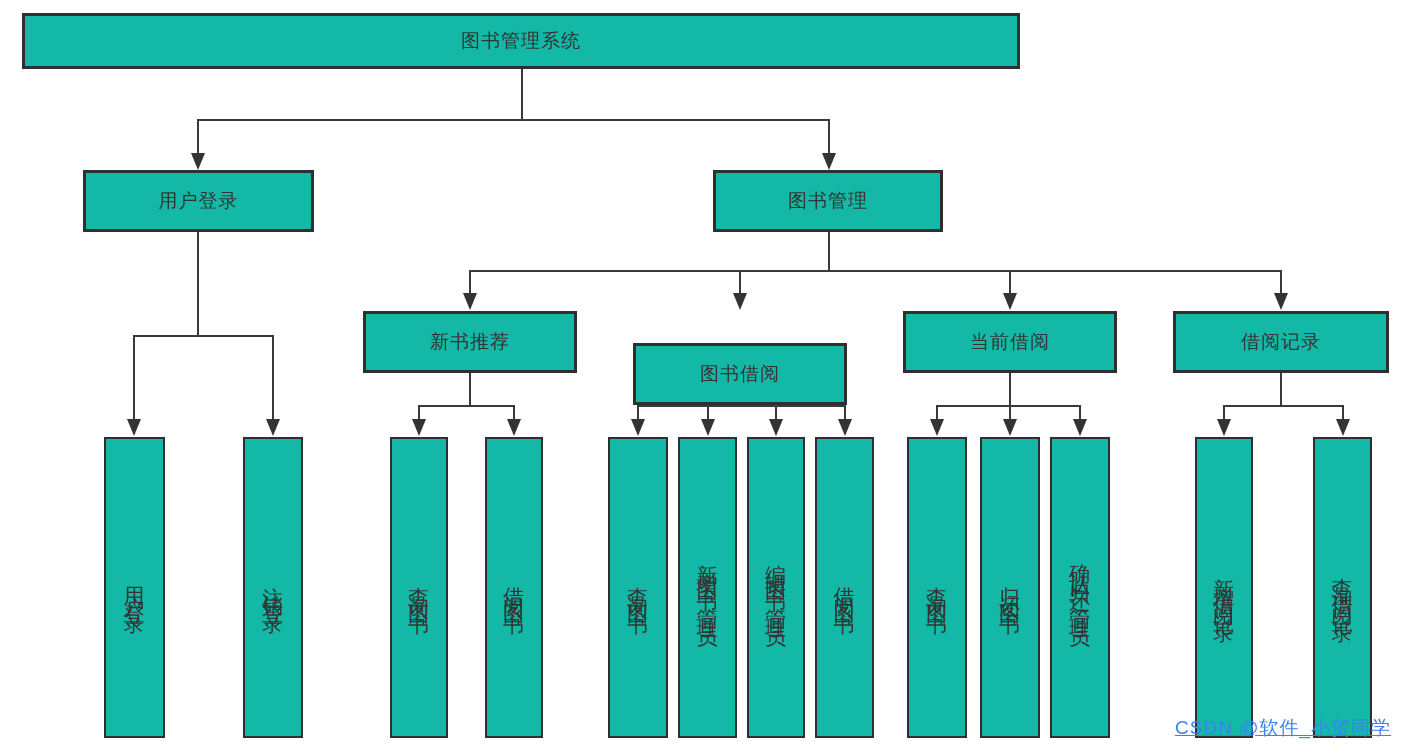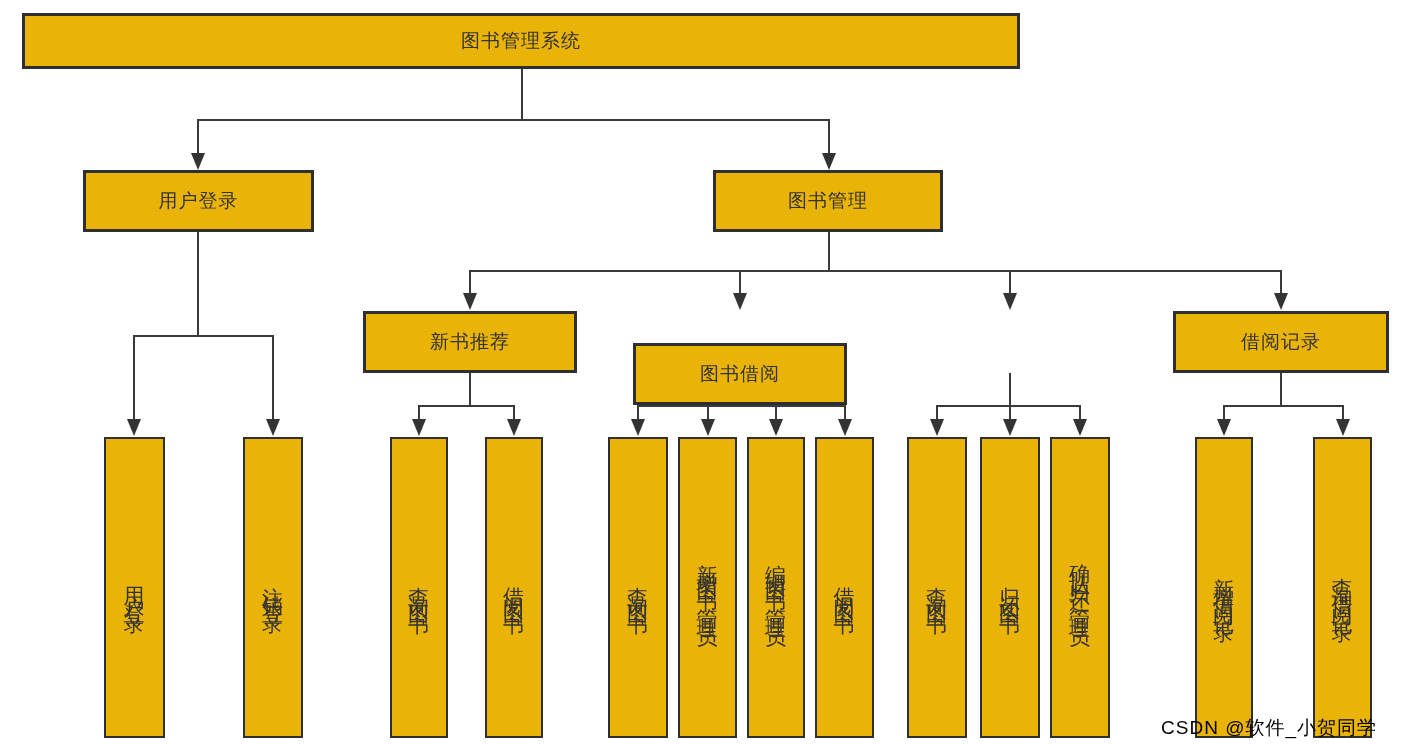--- a/index.html
+++ b/index.html
@@ -9,43 +9,44 @@
     background:#ffffff;
     font-family:"Liberation Sans","DejaVu Sans",sans-serif;
     color:#333333;
     overflow:hidden;
   }
   .connectors{position:absolute;left:0;top:0;width:1405px;height:747px;}
   .connectors line{stroke:#3a3a3a;stroke-width:2;}
   .connectors polygon{fill:#333333;}
   .node{
     position:absolute;
-    background:#eab308;
+    background:#14b8a6;
     border:3px solid #2f2f2f;
     display:flex;align-items:center;justify-content:center;
     box-sizing:border-box;
     font-size:19px;
     letter-spacing:1px;
   }
   .node.leaf{border-width:2px;}
   .node.leaf span{
     writing-mode:vertical-rl;
     text-orientation:mixed;
     font-size:21px;
     letter-spacing:9px;
     line-height:1;
     white-space:nowrap;
   }
   .watermark{
     position:absolute;
-    right:28px;bottom:6px;
+    right:14px;bottom:6px;
     font-size:19px;
-    color:#000000;
+    color:#3b82f6;
     letter-spacing:1px;
     z-index:5;
+    text-decoration:underline;
   }
 </style>
 </head>
 <body>
 
 <div class="stage">
 
   <svg class="connectors" viewBox="0 0 1405 747" xmlns="http://www.w3.org/2000/svg">
 
     <line x1="522" y1="69" x2="522" y2="121"></line>
@@ -118,20 +119,23 @@
   <div class="node" style="left:713px;top:170px;width:230px;height:62px;">
     <span>图书管理</span>
   </div>
 
   <div class="node" style="left:363px;top:311px;width:214px;height:62px;">
     <span>新书推荐</span>
   </div>
   <div class="node" style="left:633px;top:311px;width:214px;height:62px;margin-top:32px;">
     <span>图书借阅</span>
   </div>
+  <div class="node" style="left:903px;top:311px;width:214px;height:62px;">
+    <span>当前借阅</span>
+  </div>
   <div class="node" style="left:1173px;top:311px;width:216px;height:62px;">
     <span>借阅记录</span>
   </div>
 
   <div class="node leaf" style="left:104px;top:437px;width:61px;height:301px;">
     <span>用户登录</span>
   </div>
   <div class="node leaf" style="left:243px;top:437px;width:60px;height:301px;">
     <span>注销登录</span>
   </div>

